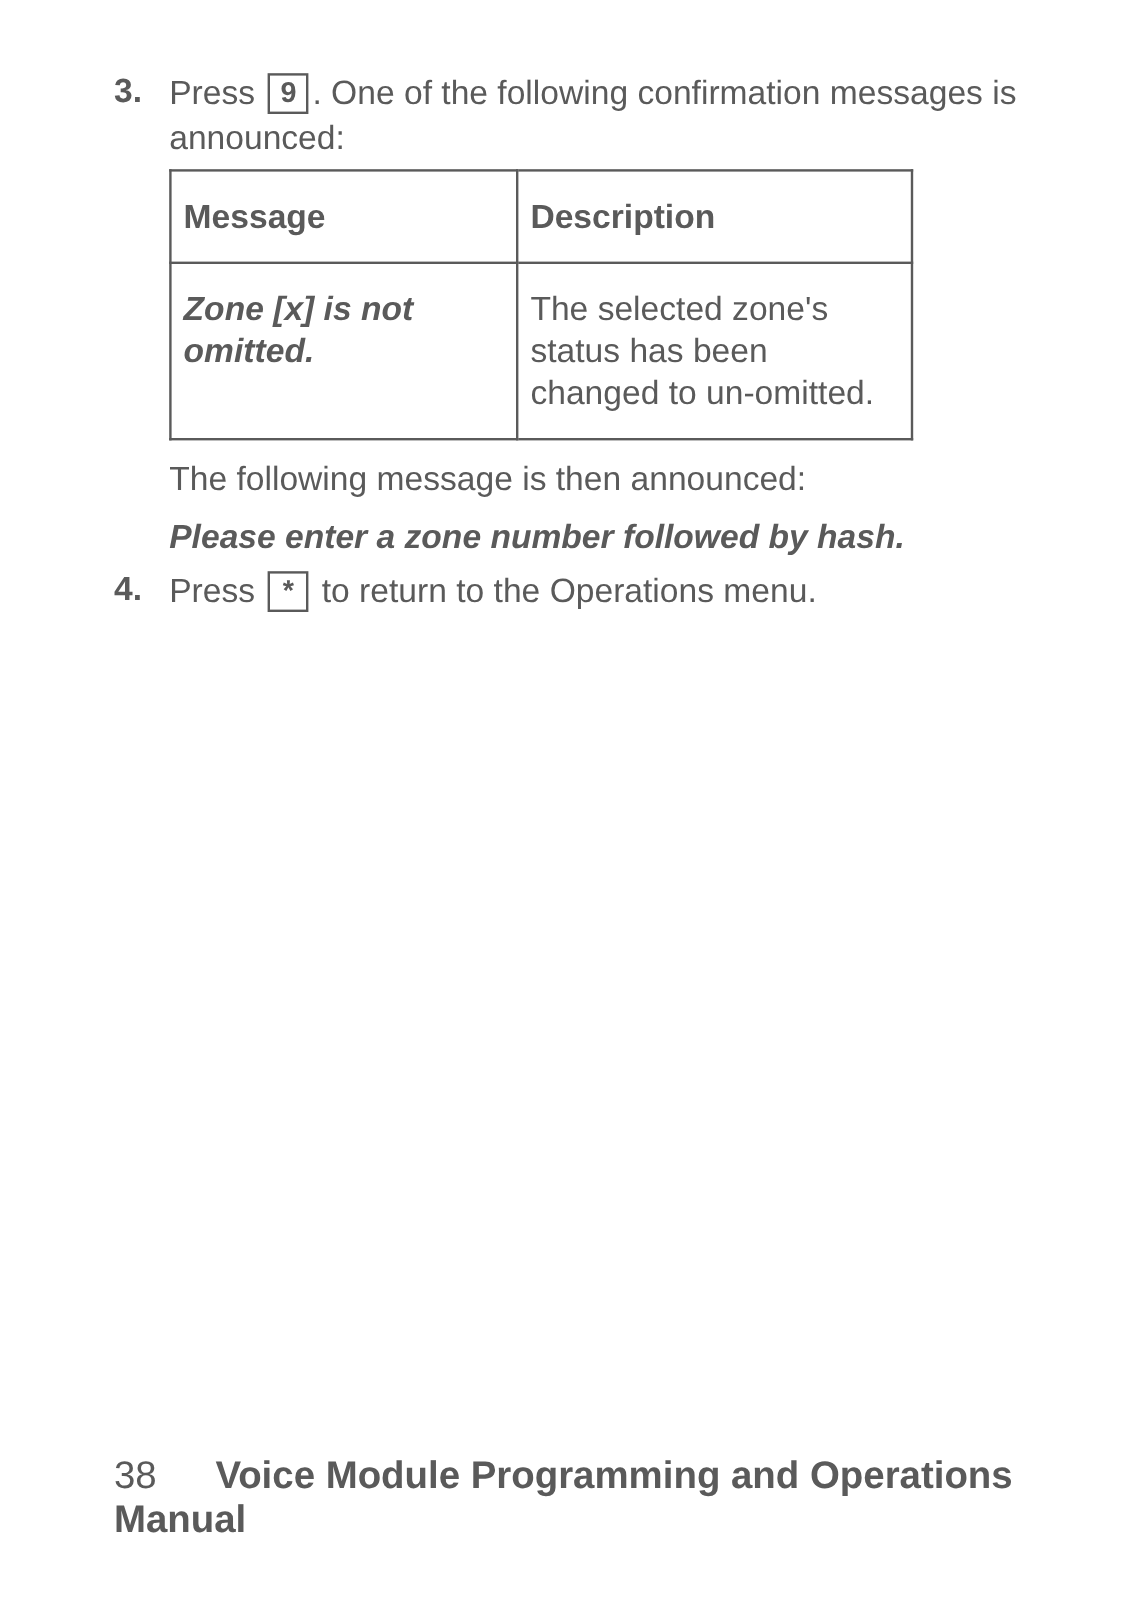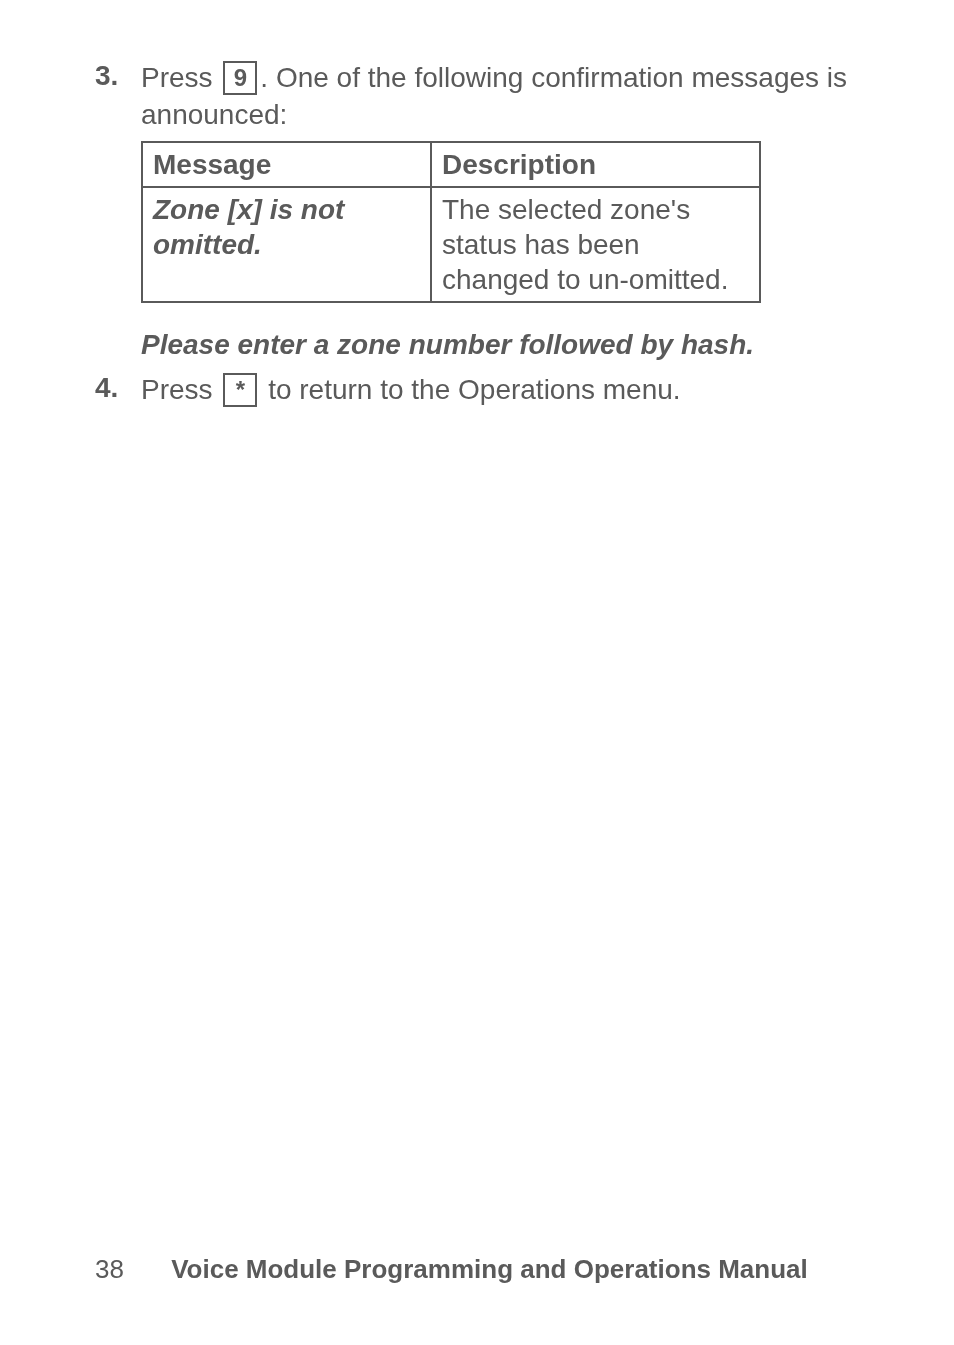--- a/index.html
+++ b/index.html
@@ -49,21 +49,21 @@
       top: -2px;
     }
     table {
       border-collapse: collapse;
       width: 620px;
       margin-top: 8px;
       margin-bottom: 12px;
     }
     th, td {
       border: 2px solid #5a5a5a;
-      padding: 4px 10px;
+      padding: 20px 10px;
       text-align: left;
       vertical-align: top;
       line-height: 1.25;
       font-size: 28px;
     }
     th {
       font-weight: bold;
     }
     td.msg {
       font-weight: bold;
@@ -81,21 +81,21 @@
       font-weight: normal;
     }
     .after-table {
       line-height: 1.4;
     }
     .footer {
       position: absolute;
       bottom: 60px;
       left: 95px;
       right: 95px;
-      font-size: 26px;
+      font-size: 32px;
       color: #5a5a5a;
     }
     .footer-page {
       display: inline-block;
       margin-right: 40px;
     }
     .footer-title {
       font-weight: bold;
     }
     .spacer-small {
@@ -120,20 +120,21 @@
       </tr>
       <tr>
         <td class="msg">Zone [x] is not omitted.</td>
         <td class="desc">
           <span>The selected zone's status has been changed to </span><span class="bold">un-omitted</span><span>.</span>
         </td>
       </tr>
     </tbody>
       </table>
 
+    <div class="after-table">The following message is then announced:</div>
     <div class="spacer-small"></div>
     <div class="bold-italic after-table">Please enter a zone number followed by hash.</div>
   </div>
 </div>
 
 <div class="list-item">
   <div class="list-num">4.</div>
   <div class="list-body">
     <div class="line">
       <span>Press </span><span class="keycap">*</span><span> to return to the </span><span class="bold">Operations</span><span> menu.</span>

